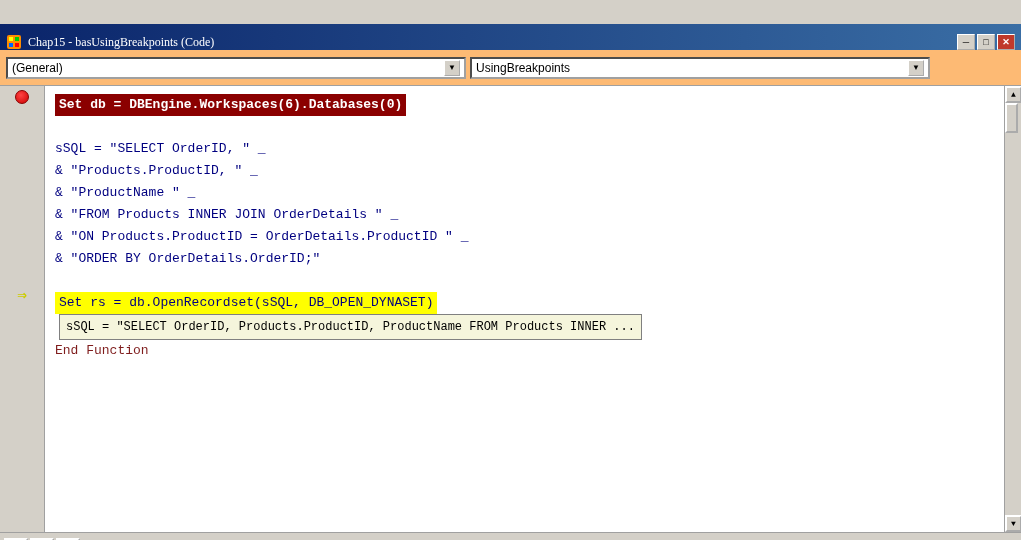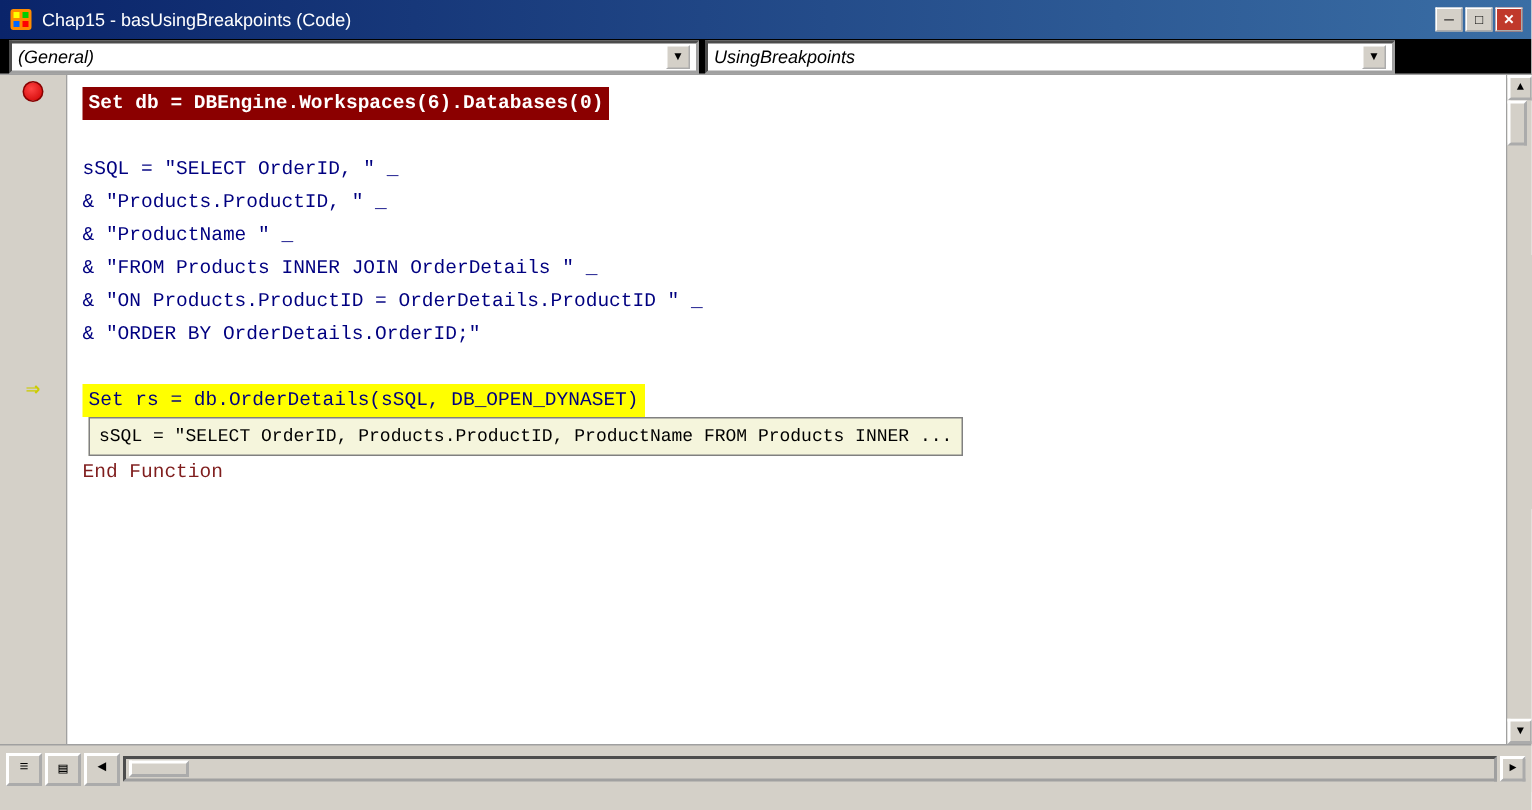--- a/index.html
+++ b/index.html
@@ -11,25 +11,26 @@
       height: 540px;
       overflow: hidden;
     }
 
     
     .title-bar {
       background: linear-gradient(to right, #0a246a, #3a6ea5);
       color: white;
       height: 26px;
       display: flex;
-      align-items: center;
+      align-items: flex-end;
       justify-content: space-between;
       padding: 0 6px;
       font-size: 12px;
-      font-family: Liberation Sans, sans-serif;
+      font-family: Liberation Serif, serif;
+      margin-top: 24px;
     }
     .title-bar-left {
       display: flex;
       align-items: center;
       gap: 6px;
     }
     .title-icon {
       width: 16px;
       height: 16px;
       display: flex;
@@ -49,28 +50,27 @@
       align-items: center;
       justify-content: center;
       font-size: 9px;
       color: #000;
       cursor: pointer;
     }
     .title-btn.close { background: #c0392b; color: white; font-weight: bold; }
 
     
     .toolbar-row {
-      background: #000000;
-      height: 24px;
+      background: #fdba74;
+      height: 36px;
       display: flex;
       align-items: center;
       padding: 4px 6px;
       gap: 4px;
       border-bottom: 1px solid #a0a0a0;
-      font-style: italic;
     }
     .dropdown {
       height: 22px;
       background: white;
       border: 2px inset #a0a0a0;
       display: flex;
       align-items: center;
       justify-content: space-between;
       padding: 0 4px;
       font-family: Arial, sans-serif;
@@ -348,21 +348,21 @@
         <span>        &amp; "ON Products.ProductID = OrderDetails.ProductID " _</span>
       </div>
 
       <div class="code-line">
         <span>        &amp; "ORDER BY OrderDetails.OrderID;"</span>
       </div>
 
       <div class="code-line">&nbsp;</div>
 
       <div class="code-line">
-        <span class="line-highlighted-yellow">Set rs = db.OrderDetails(sSQL, DB_OPEN_DYNASET)</span>
+        <span class="line-highlighted-yellow">Set rs = db.OpenRecordset(sSQL, DB_OPEN_DYNASET)</span>
       </div>
 
       <div class="code-line">
         <span class="tooltip-box">sSQL = "SELECT OrderID, Products.ProductID, ProductName FROM Products INNER ...</span>
       </div>
 
       <div class="code-line">
         <span style="color:#7f1d1d;">End Function</span>
       </div>
     </div>

